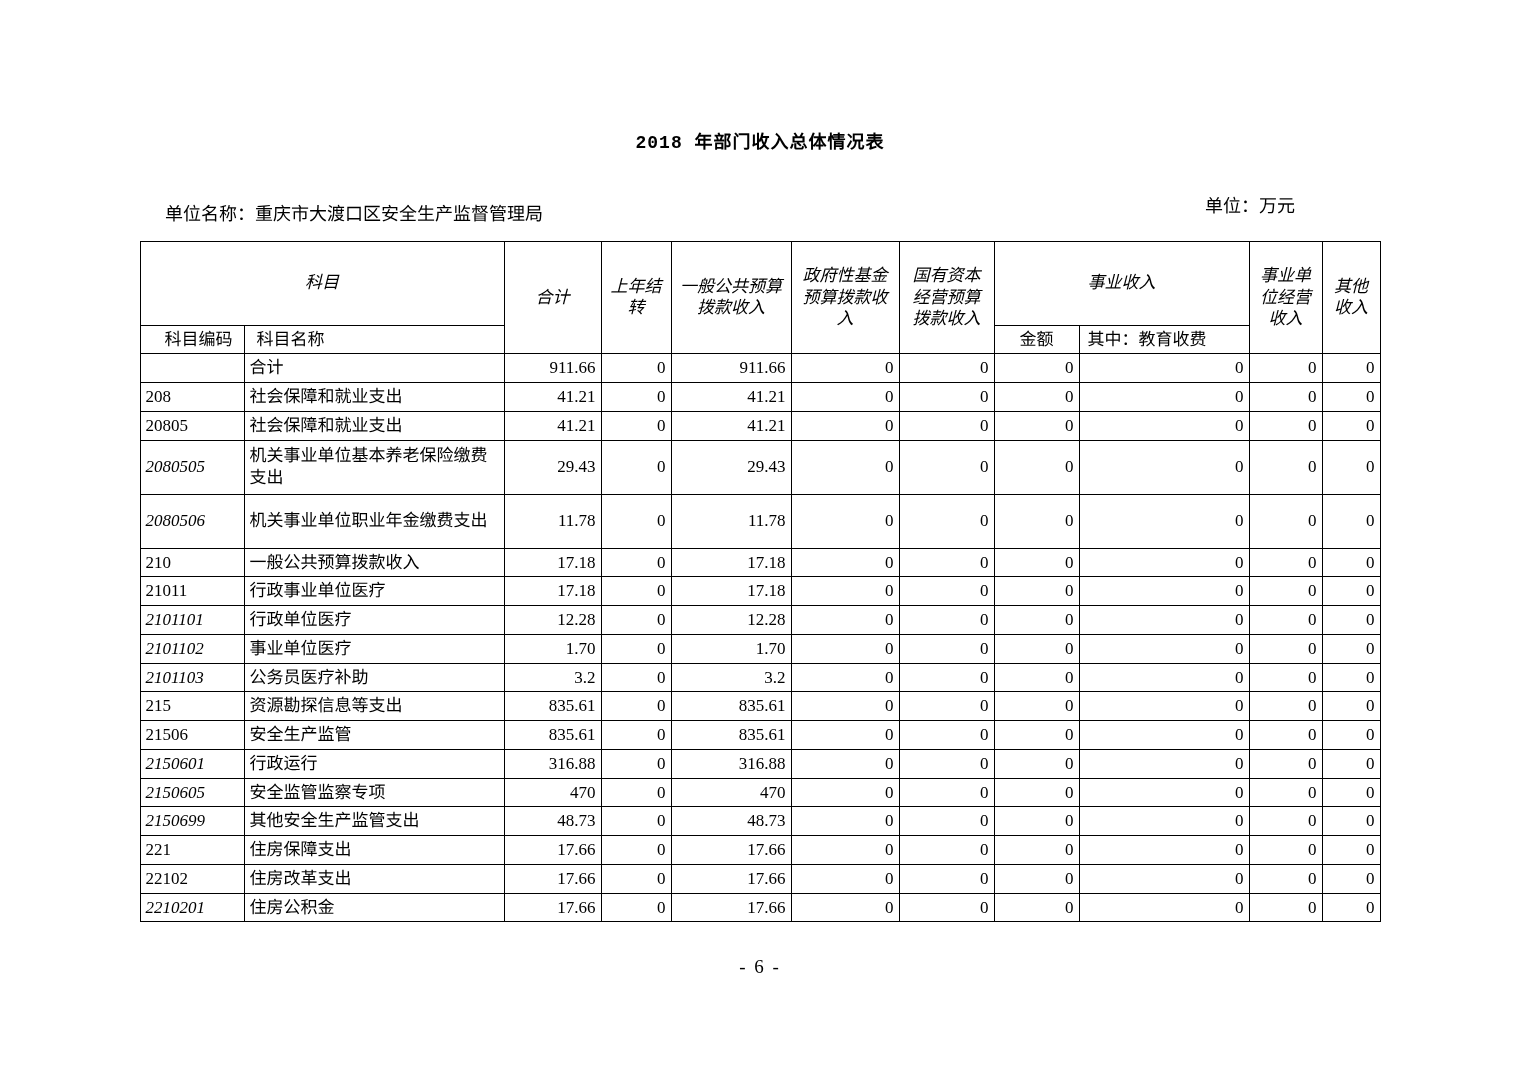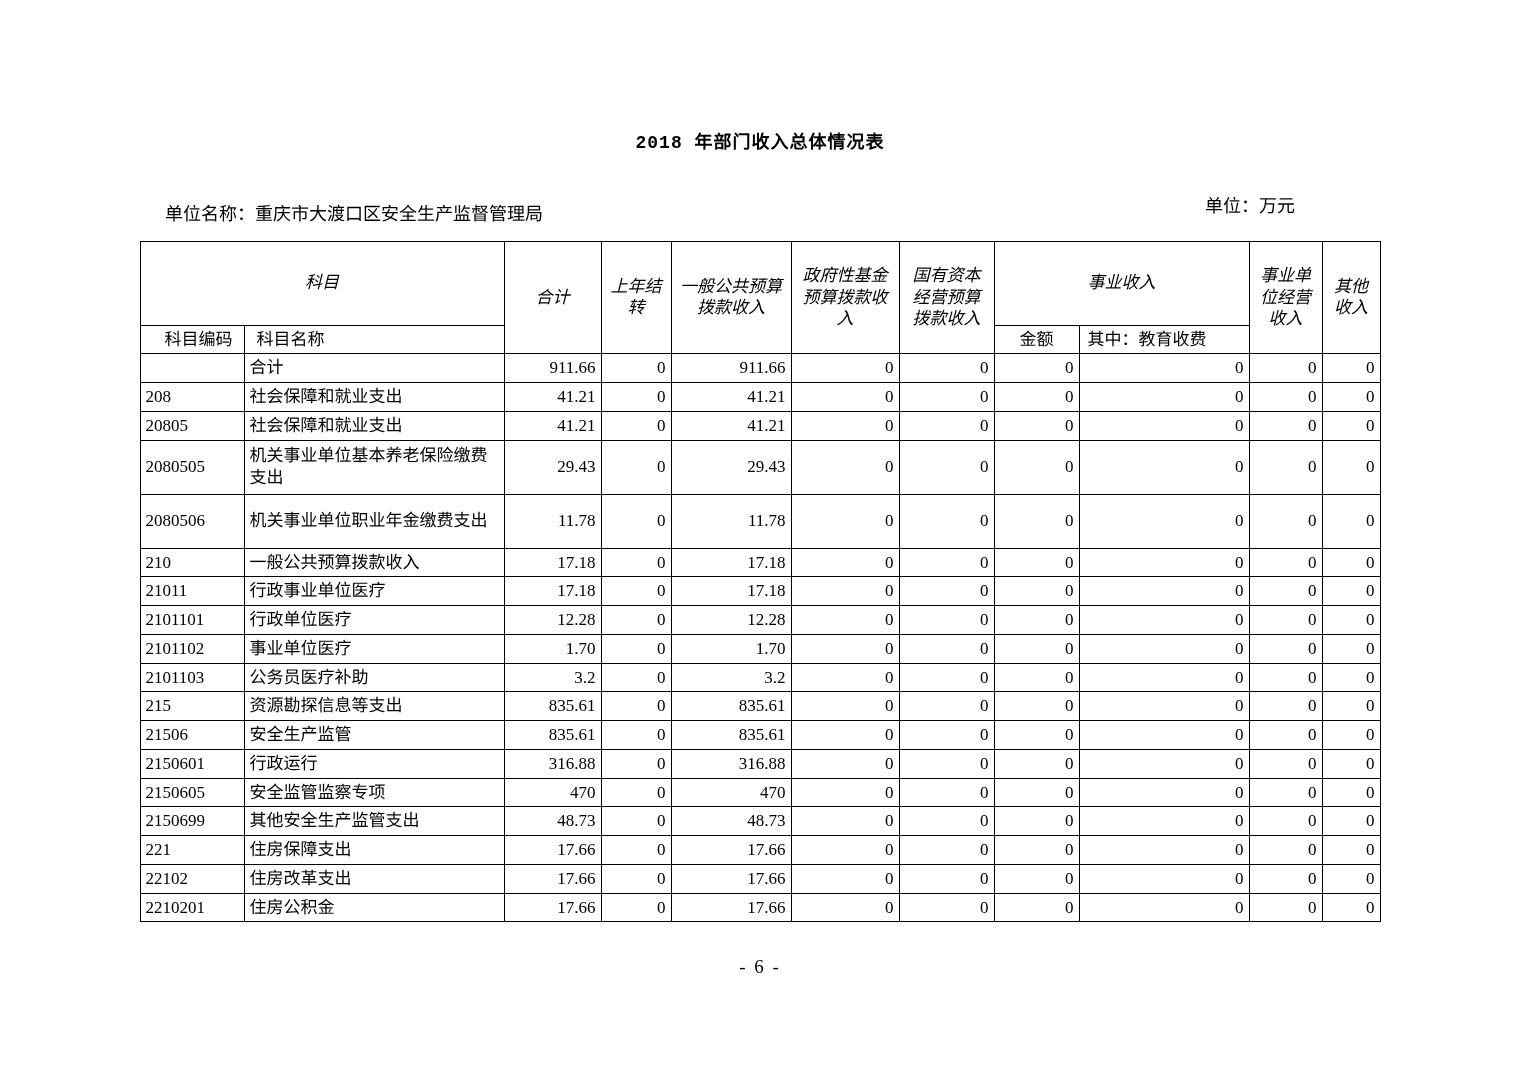--- a/index.html
+++ b/index.html
@@ -85,21 +85,21 @@
   td.name {
     text-align: left;
   }
   .lvl0 { padding-left: 8px; }
   .lvl1 { padding-left: 8px; }
   .lvl2 { padding-left: 22px; }
   .lvl3 { padding-left: 48px; }
   .code-lvl0 { padding-left: 8px; }
   .code-lvl1 { padding-left: 8px; margin-left: 16px; }
   .code-lvl2 { padding-left: 18px; }
-  .code-lvl3 { padding-left: 8px; }
+  .code-lvl3 { padding-left: 8px; font-style: italic; }
   .tall { height: 54px; }
   .footer {
     text-align: center;
     font-size: 19px;
     margin-top: 34px;
     letter-spacing: 2px;
   }
   col.c-code { width: 104px; }
   col.c-name { width: 260px; }
   col.c-total { width: 97px; }

